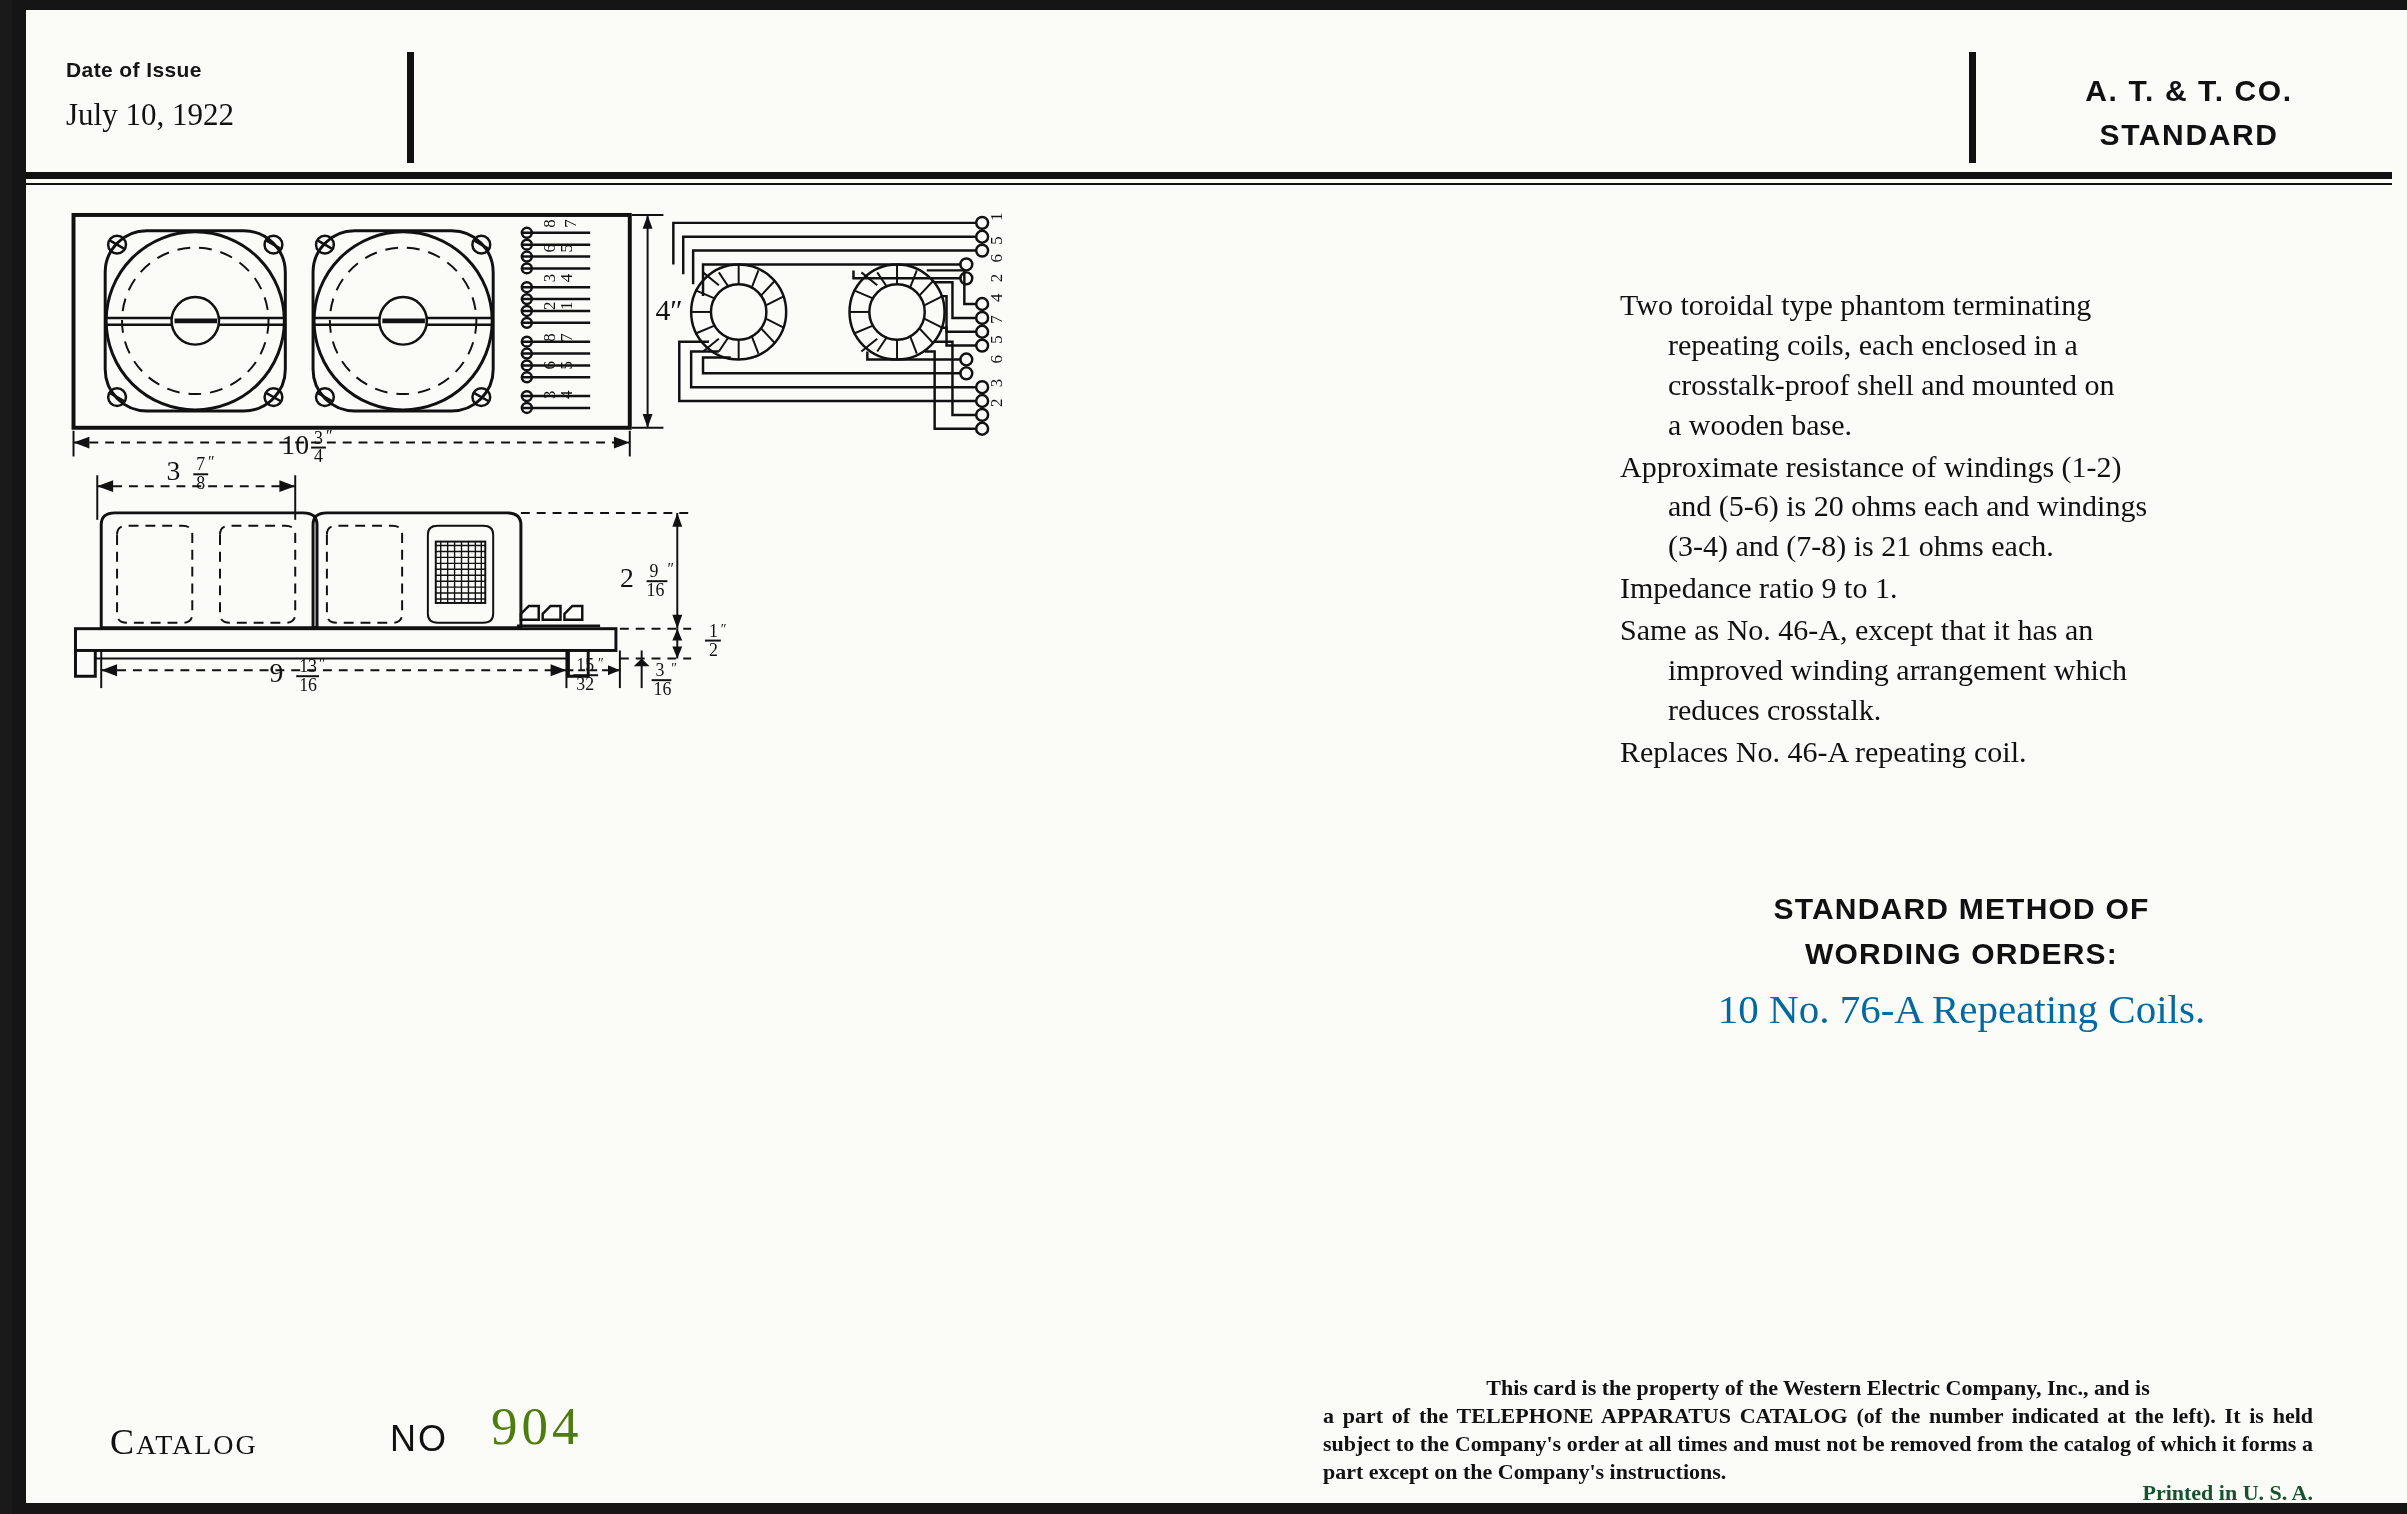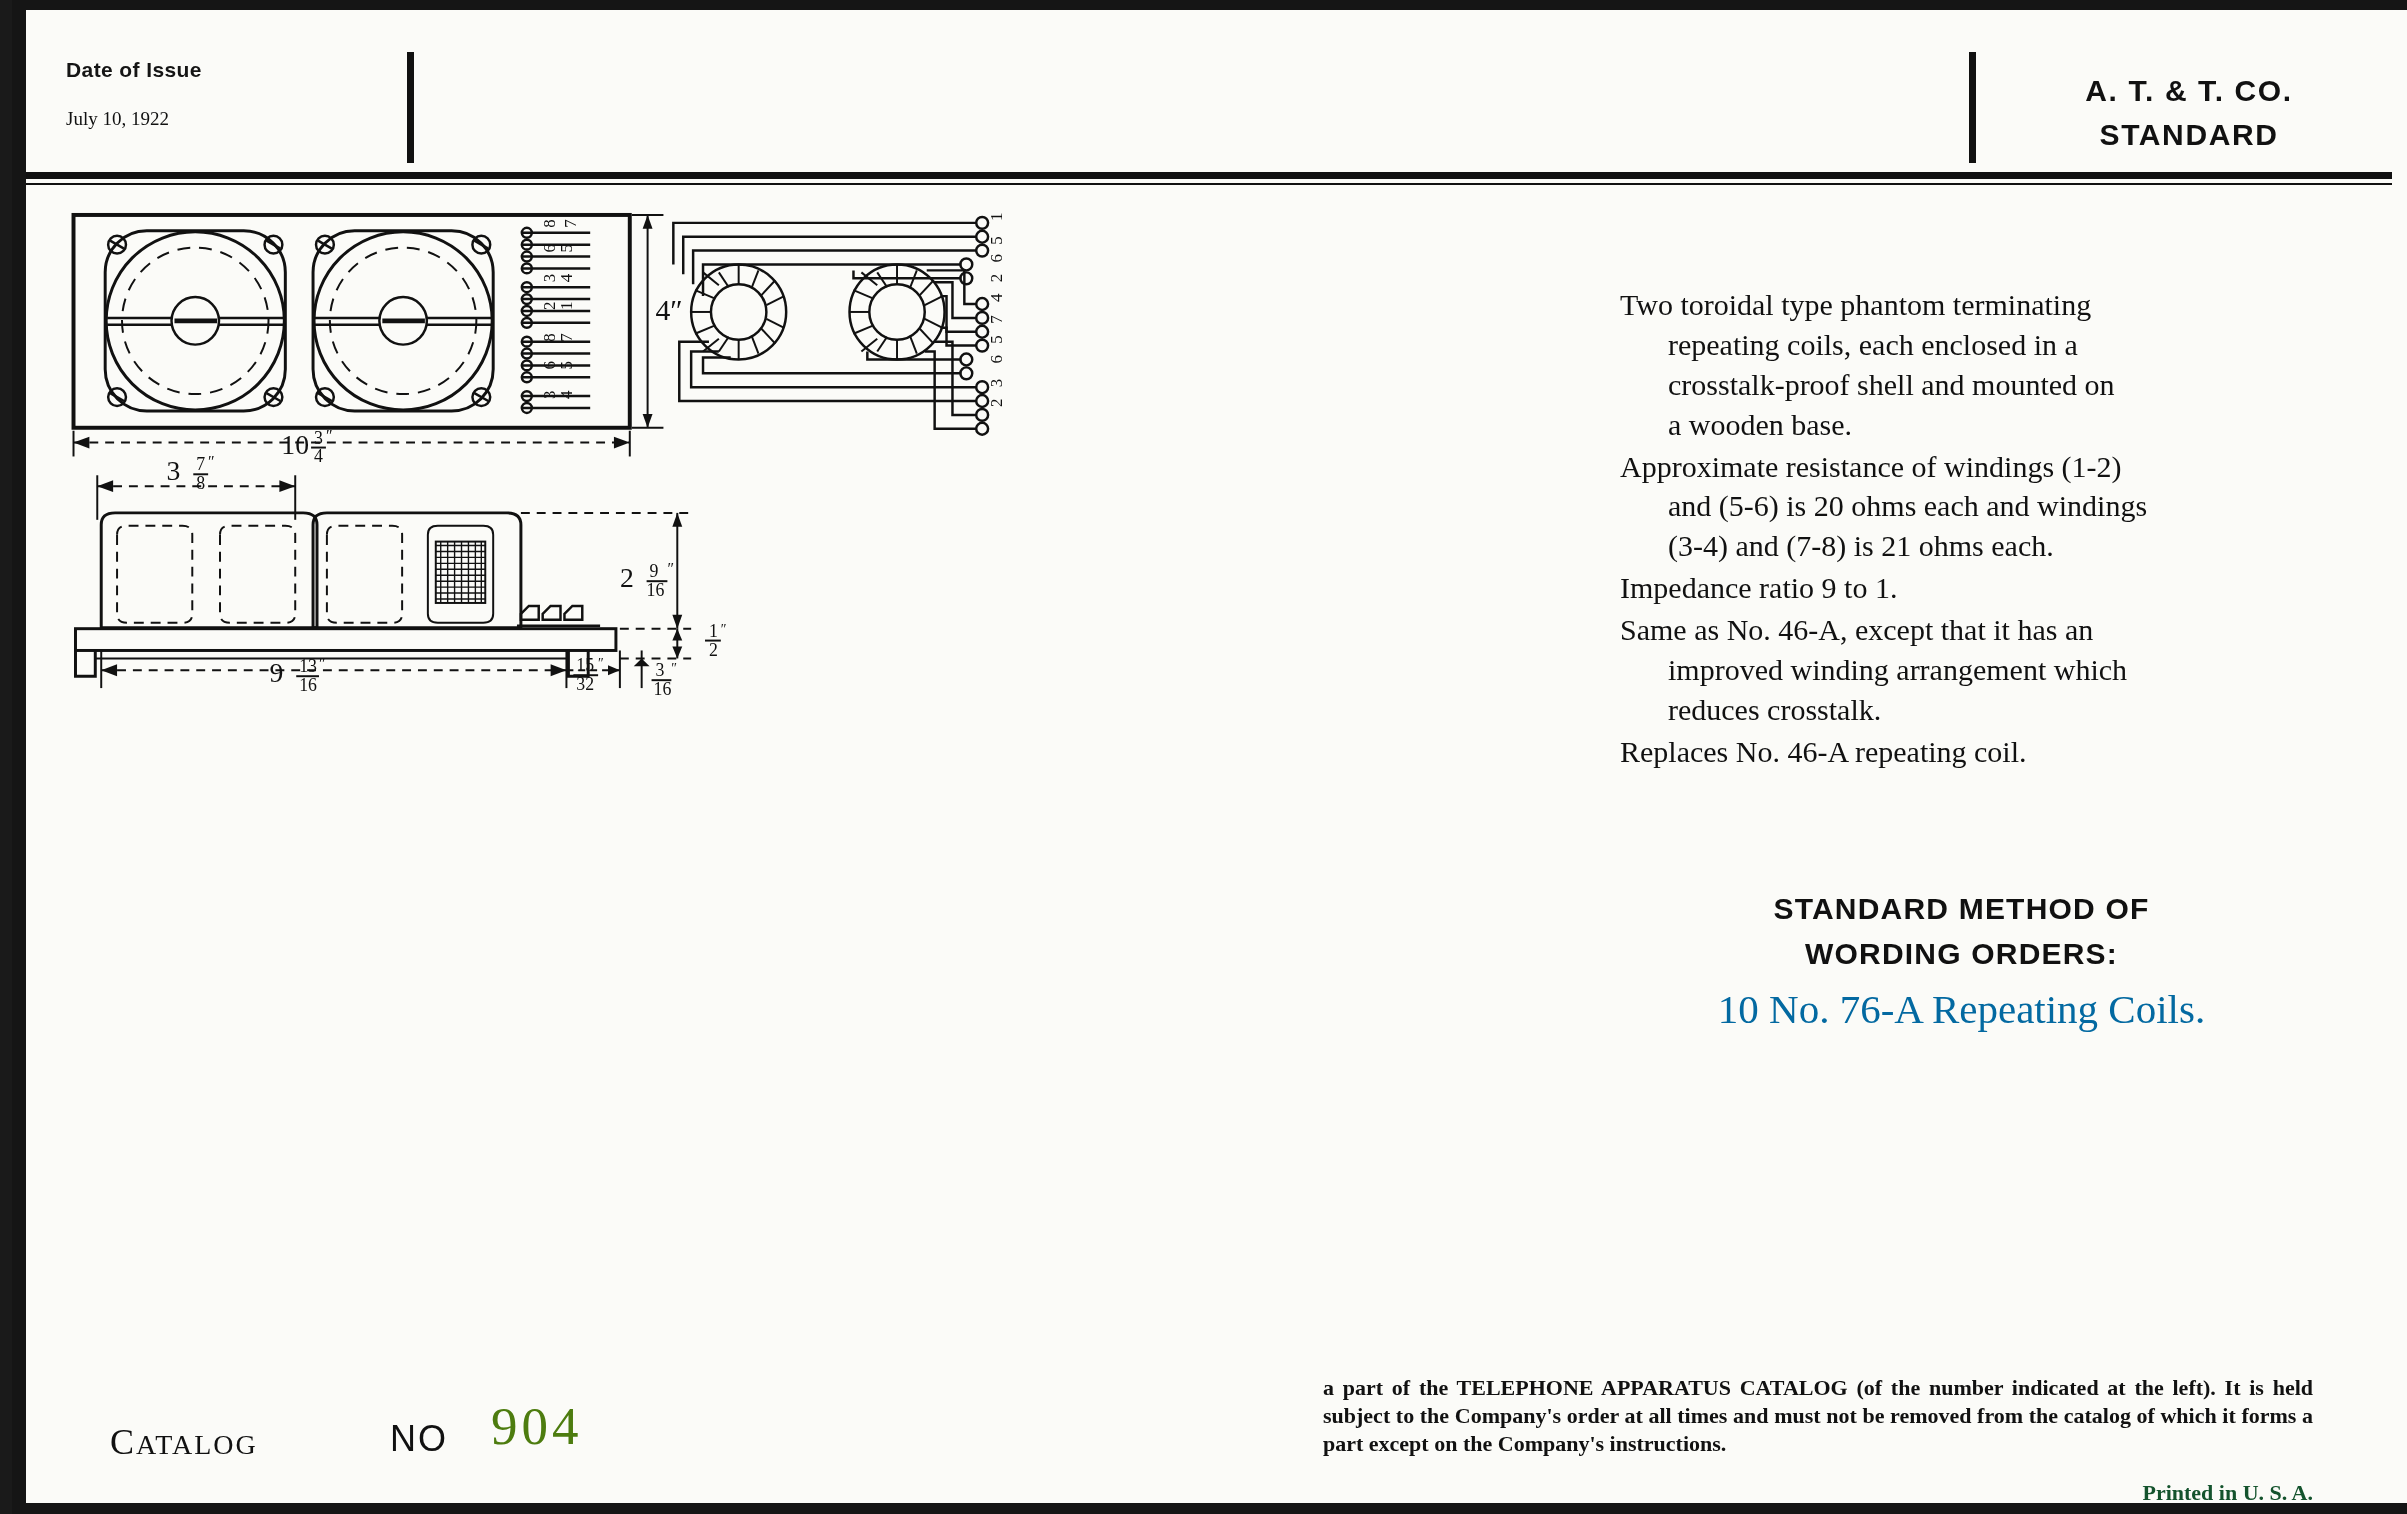--- a/index.html
+++ b/index.html
@@ -68,22 +68,22 @@
     width: 297px;
     font-family: "Liberation Sans", sans-serif;
   }
   .date-label {
     font-size: 21px;
     letter-spacing: 0.4px;
     color: #151515;
     font-weight: 600;
   }
   .date-value {
-    font-size: 19px;
-    margin-top: 26px;
+    font-size: 31px;
+    margin-top: 15px;
     color: #111;
     font-weight: 500;
     font-family: "Liberation Serif", serif;
   }
   .vrule-1 {
     position: absolute;
     left: 381px; top: 42px;
     width: 7px; height: 111px;
     background: #111;
   }
@@ -613,20 +613,21 @@
     </div>
     <div class="order-line">10 No. 76-A Repeating Coils.</div>
 
     <div class="catalog-word">
       <span>C</span><span class="small">ATALOG</span>
     </div>
     <div class="catalog-no">NO</div>
     <div class="catalog-num">904</div>
 
     <div class="footer-note">
+      <span class="ctr">This card is the property of the Western Electric Company, Inc., and is</span>
       <span>a part of the TELEPHONE APPARATUS CATALOG (of the number</span>
       <span>indicated at the left).  It is held subject to the Company's order at all times</span>
       <span>and must not be removed from the catalog of which it forms a part except</span>
       <span>on the Company's instructions.</span>
     </div>
     <div class="printed">Printed in U. S. A.</div>
 
   </div>
 </div>
 

